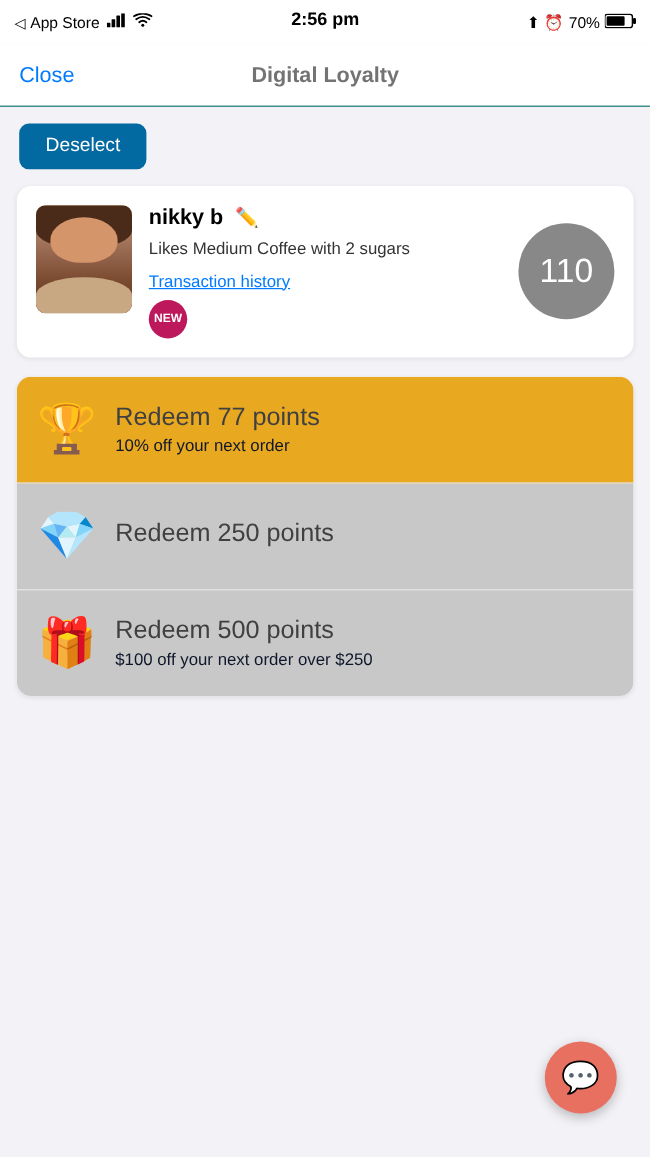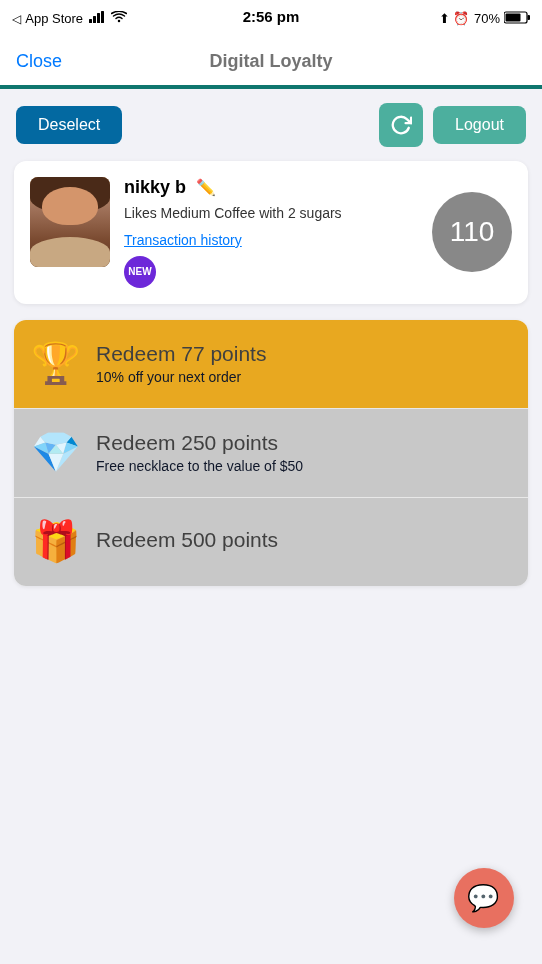--- a/index.html
+++ b/index.html
@@ -44,21 +44,21 @@
       font-size: 13px;
     }
 
     
     .nav-bar {
       background: #fff;
       height: 52px;
       display: flex;
       align-items: center;
       justify-content: center;
-      border-bottom: 4px solid #0f766e;
+      border-bottom: 1px solid #0f766e;
       position: relative;
     }
     .nav-close {
       position: absolute;
       left: 16px;
       color: #007aff;
       font-size: 18px;
       font-weight: 400;
       cursor: pointer;
       background: none;
@@ -165,21 +165,21 @@
     .transaction-link {
       color: #007aff;
       font-size: 14px;
       text-decoration: underline;
       cursor: pointer;
       display: block;
       margin-bottom: 8px;
     }
     .new-badge {
       display: inline-block;
-      background: #6d28d9;
+      background: #be185d;
       color: #fff;
       border-radius: 50%;
       width: 32px;
       height: 32px;
       font-size: 10px;
       font-weight: 700;
       display: flex;
       align-items: center;
       justify-content: center;
     }
@@ -309,29 +309,20 @@
   </div>
 </div>
 
 <div class="nav-bar">
   <button class="nav-close">Close</button>
   <span class="nav-title">Digital Loyalty</span>
 </div>
 
 <div class="action-bar">
   <button class="btn-deselect">Deselect</button>
-  <div class="action-right">
-    <button class="btn-refresh">
-      <svg width="22" height="22" viewBox="0 0 24 24" fill="none" stroke="white" stroke-width="2.5" stroke-linecap="round" stroke-linejoin="round">
-        <polyline points="23 4 23 10 17 10"></polyline>
-        <path d="M20.49 15a9 9 0 1 1-2.12-9.36L23 10"></path>
-      </svg>
-    </button>
-    <button class="btn-logout">Logout</button>
-  </div>
 </div>
 
 <div class="user-card">
   <div class="user-avatar">
 
     <div style="width:80px;height:90px;background:linear-gradient(180deg,#c9a07a 0%,#a0725a 35%,#7a4a30 70%,#5c3520 100%);position:relative;overflow:hidden;">
 
       <div style="position:absolute;top:0;left:0;right:0;height:35px;background:#4a2a18;border-radius:0 0 40% 40%;"></div>
 
       <div style="position:absolute;top:10px;left:12px;right:12px;height:38px;background:#d4956b;border-radius:50% 50% 45% 45%;"></div>
@@ -358,28 +349,28 @@
     <div class="reward-text">
       <div class="reward-title">Redeem 77 points</div>
       <div class="reward-subtitle">10% off your next order</div>
     </div>
   </div>
 
   <div class="reward-item grey">
     <div class="reward-icon">💎</div>
     <div class="reward-text">
       <div class="reward-title">Redeem 250 points</div>
-      <div class="reward-subtitle">Free necklace to the value of $50</div>
     </div>
   </div>
 
   <div class="reward-item grey">
     <div class="reward-icon">🎁</div>
     <div class="reward-text">
       <div class="reward-title">Redeem 500 points</div>
+      <div class="reward-subtitle">$100 off your next order over $250</div>
     </div>
   </div>
 
 </div>
 
 <button class="fab">
   <span class="fab-icon">💬</span>
 </button>
 
 </body></html>

